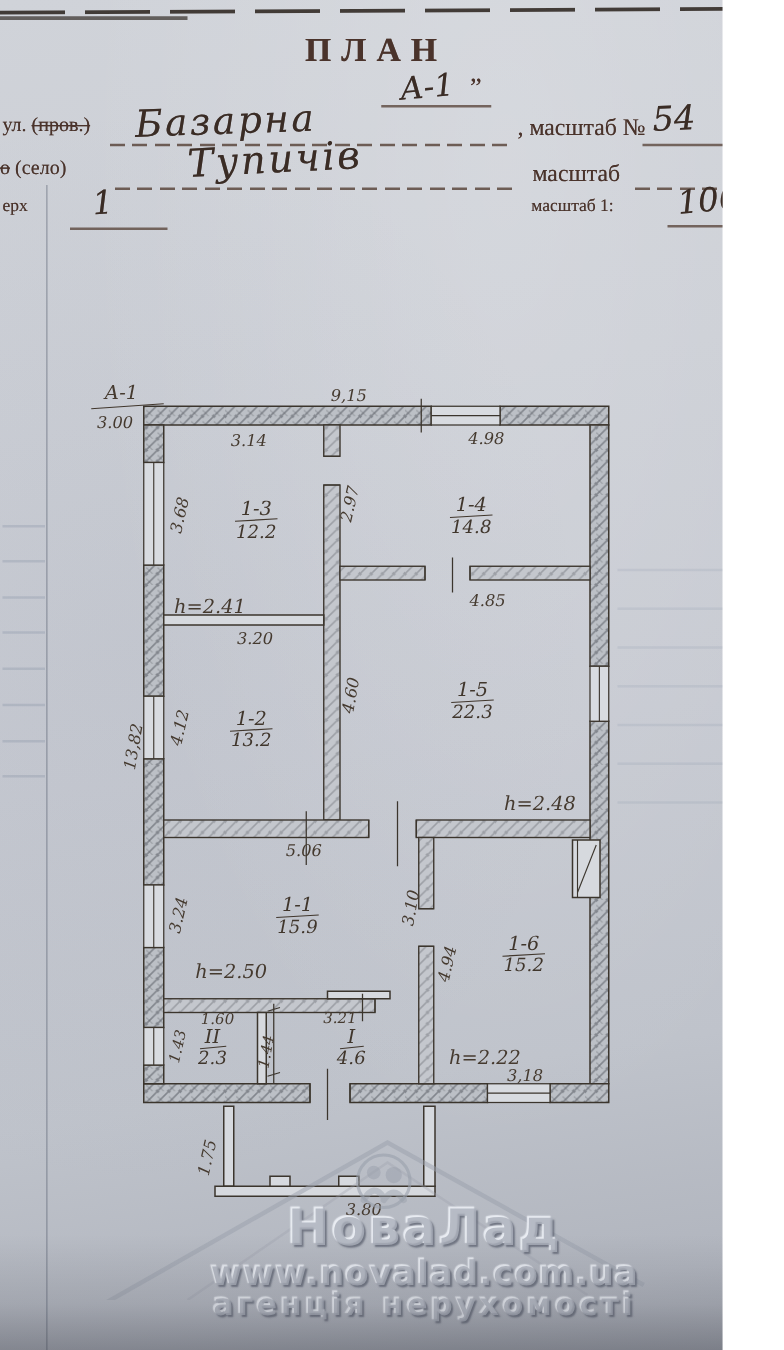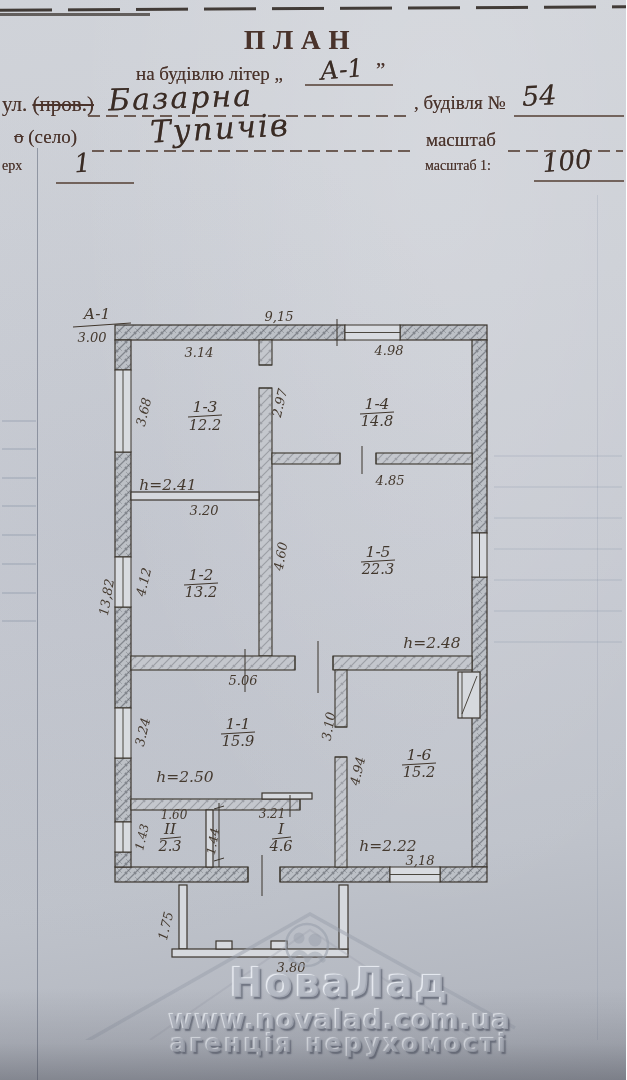--- a/index.html
+++ b/index.html
@@ -1,17 +1,17 @@
 <!DOCTYPE html>
 <html><head>
 <meta charset="utf-8">
 <style>
   html,body{margin:0;padding:0;}
   .page{
-    position:relative; width:626px; height:1080px; overflow:hidden;
+    position:relative; width:578px; height:1080px; overflow:hidden;
     font-family:"Liberation Serif","DejaVu Serif",serif;
     background:
       radial-gradient(ellipse at 70% 12%, rgba(255,255,255,0.16), transparent 60%),
       radial-gradient(ellipse at 18% 48%, rgba(120,130,150,0.07), transparent 55%),
       linear-gradient(172deg,#d0d3d9 0%,#cbced5 30%,#c6c9d1 55%,#bfc3cb 78%,#b1b5be 94%,#a6aab3 100%);
   }
   .abs{position:absolute;}
   
   .top-rule{top:7px;left:0;width:627px;height:3px;
     background:repeating-linear-gradient(90deg,rgba(40,32,26,.85) 0 52px,rgba(40,32,26,0) 52px 68px);
@@ -78,33 +78,32 @@
   <div class="abs bleed r" style="top:486px"></div>
   <div class="abs bleed r" style="top:517px"></div>
   <div class="abs bleed r" style="top:548px"></div>
   <div class="abs bleed r" style="top:579px"></div>
   <div class="abs bleed r" style="top:610px"></div>
   <div class="abs bleed r" style="top:641px"></div>
   <div class="abs bleed-v"></div>
 
   <div class="abs pr title">ПЛАН</div>
 
-  <span class="abs pr" style="left:136px;top:63px;font-size:19px">на будівлю літер „</span>
   <span class="abs hw" style="left:320px;top:55px;font-size:25px;transform:rotate(-5deg)">А-1</span>
   <div class="abs uline" style="left:305px;top:84px;width:88px"></div>
   <span class="abs pr" style="left:376px;top:58px;font-size:21px">”</span>
 
-  <span class="abs pr" style="left:2px;top:92px;font-size:21px"><span>ул.</span> <span class="struck">(пров.)</span></span>
+  <span class="abs pr" style="left:2px;top:92px;font-size:16px"><span>ул.</span> <span class="struck">(пров.)</span></span>
   <span class="abs hw" style="left:108px;top:80px;font-size:30px;transform:rotate(-2deg);letter-spacing:2px">Базарна</span>
   <div class="abs uline dash" style="left:88px;top:115px;width:324px"></div>
-  <span class="abs pr" style="left:414px;top:92px;font-size:19px">, будівля №</span>
+  <span class="abs pr" style="left:414px;top:92px;font-size:19px">, масштаб №</span>
   <span class="abs hw" style="left:522px;top:80px;font-size:27px;transform:rotate(-3deg)">54</span>
   <div class="abs uline" style="left:514px;top:115px;width:110px"></div>
 
-  <span class="abs pr" style="left:14px;top:126px;font-size:19px"><span class="struck">о</span> <span>(село)</span></span>
+  <span class="abs pr" style="left:0;top:126px;font-size:16px"><span class="struck">о</span> <span>(село)</span></span>
   <span class="abs hw" style="left:150px;top:110px;font-size:31px;transform:rotate(-3deg);letter-spacing:2px">Тупичів</span>
   <div class="abs uline dash" style="left:92px;top:150px;width:322px"></div>
   <span class="abs pr" style="left:426px;top:129px;font-size:19px">масштаб</span>
   <div class="abs uline dash" style="left:508px;top:150px;width:115px"></div>
 
   <span class="abs pr" style="left:2px;top:158px;font-size:14px">ерх</span>
   <span class="abs hw" style="left:74px;top:148px;font-size:26px;transform:rotate(-4deg)">1</span>
   <div class="abs uline" style="left:56px;top:182px;width:78px"></div>
   <span class="abs pr" style="left:425px;top:158px;font-size:14px">масштаб 1:</span>
   <span class="abs hw" style="left:542px;top:146px;font-size:26px;transform:rotate(-5deg)">100</span>

